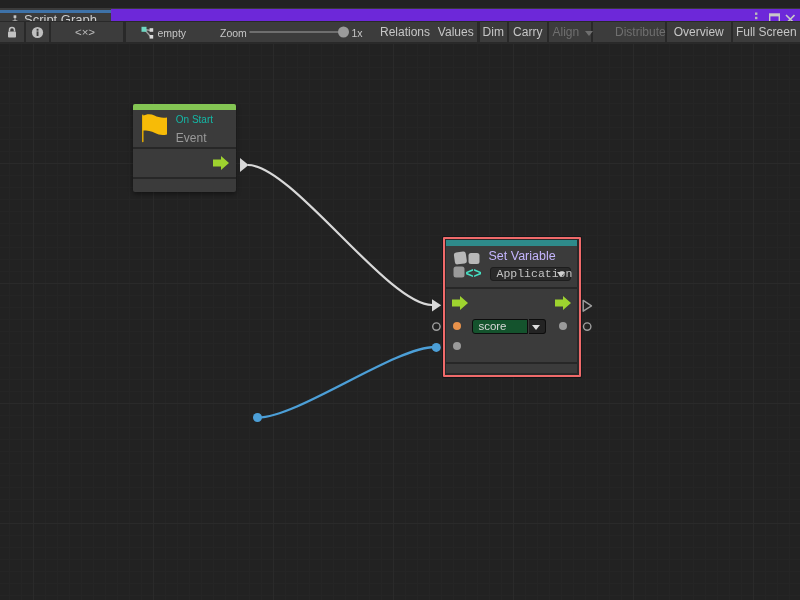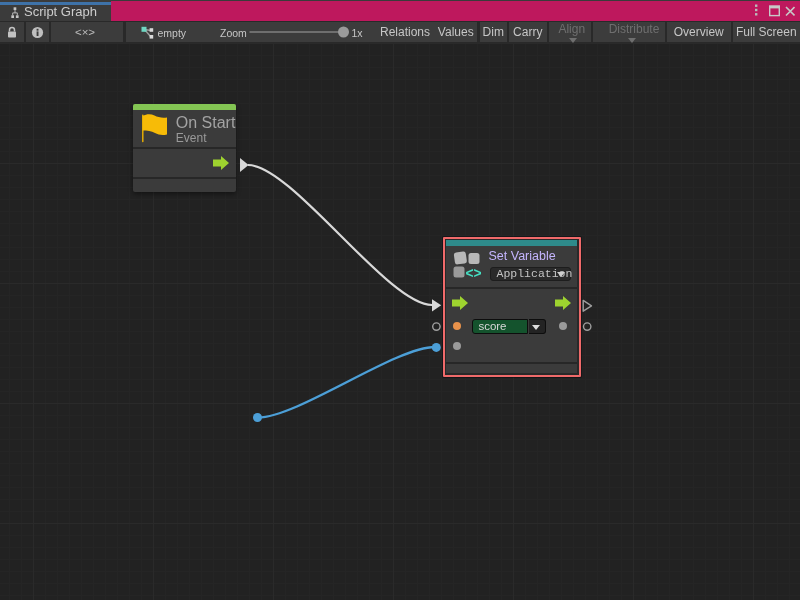--- a/index.html
+++ b/index.html
@@ -1,33 +1,33 @@
 <!DOCTYPE html>
 <html><head>
 <meta charset="utf-8">
 <style>
   * { margin:0; padding:0; box-sizing:border-box; }
   html,body { width:800px; height:600px; overflow:hidden; background:#222; }
   body { font-family:"Liberation Sans", sans-serif; }
   #app { position:relative; width:800px; height:600px; }
 
   
-  #tabbar { position:absolute; left:0; top:0; width:800px; height:21px; background:#be185d; }
+  #tabbar { position:absolute; left:0; top:8px; width:800px; height:21px; background:#6d28d9; }
   #tab { position:absolute; left:0; top:0; width:111px; height:21px; background:#3B3B3B; }
   #tabblue { position:absolute; left:0; top:1.5px; width:111px; height:3px; background:#3E72A8; }
   #tabtop { position:absolute; left:0; top:0; width:800px; height:1px; background:#3A3A3A; }
   #tabtext { position:absolute; left:24px; top:4px; font-size:13px; color:#CDCDCD; }
   #tabicon { position:absolute; left:10.5px; top:5px; }
   .winbtn { position:absolute; top:0; height:21px; }
 
   
   #toolbar { position:absolute; left:0; top:21px; width:800px; height:22px; background:#292929; }
   .tbseg { position:absolute; top:1px; height:20px; background:#3C3C3C; display:flex; align-items:center; justify-content:center; color:#C6C6C6; font-size:12px; }
   .tbtxt { white-space:nowrap; }
-  .disabled { color:#6F6F6F;flex-direction:column; }
+  .disabled { color:#6F6F6F; }
   .dar { width:0; height:0; border-left:4.5px solid transparent; border-right:4.5px solid transparent; border-top:5px solid #6F6F6F; margin-left:6px; margin-top:2px; }
 
   
   #graph { position:absolute; left:0; top:43px; width:800px; height:557px;
     background-color:#222222;
     background-image:
       linear-gradient(to right, #2A2A2A 1px, transparent 1px),
       linear-gradient(to bottom, #2A2A2A 1px, transparent 1px),
       linear-gradient(to right, #252525 1px, transparent 1px),
       linear-gradient(to bottom, #252525 1px, transparent 1px);
@@ -35,21 +35,21 @@
     background-position:33px 0px, 0px 0px, 33px 0px, 0px 0px;
   }
   #wires { position:absolute; left:0; top:0; width:800px; height:557px; }
 
   .node { position:absolute; background:#3B3B3B; border-radius:2px; box-shadow:0 2px 5px rgba(0,0,0,0.45); }
   .divider { position:absolute; left:0; width:100%; height:2px; background:#272727; }
 
   
   #onstart { left:132.8px; top:60.8px; width:103px; height:88.2px; }
   #onstart .bar { position:absolute; left:0; top:0; width:100%; height:6.5px; background:#83C553; border-radius:2px 2px 0 0; }
-  #onstart .title { position:absolute; left:43px; top:10px; font-size:16px; color:#a3a3a3; }
+  #onstart .title { position:absolute; left:43px; top:10px; font-size:10px; color:#14b8a6; }
   #onstart .sub { position:absolute; left:43px; top:27px; font-size:12px; color:#9A9A9A; }
 
   
   #integer { left:156px; top:310px; width:93px; height:89px; }
   #integer .title { position:absolute; left:43px; top:9.5px; font-size:12.5px; color:#E2E2E2; }
   #integer .zero { position:absolute; left:43.5px; top:26px; width:15px; height:18px; background:#1B1B1B; border:1px solid #0D0D0D; border-radius:3px; color:#D8D8D8; font-size:12px; text-align:center; line-height:16px; }
   #integer .circle { position:absolute; left:9px; top:20px; width:20px; height:20px; border-radius:50%; background:#7FEBD4; }
 
   
   #setvar { left:443px; top:193.8px; width:137.5px; height:140px; background:#292929; border:2.5px solid #F06A6A; border-radius:1px; box-shadow:0 0 0 1px rgba(10,10,16,0.5); }
@@ -125,21 +125,21 @@
     </div>
     <div class="tbseg" style="left:373px;width:64px">Relations</div>
     <div class="tbseg" style="left:434.5px;width:42.5px">Values</div>
     <div class="tbseg" style="left:479.5px;width:27.5px">Dim</div>
     <div class="tbseg" style="left:509px;width:37.5px">Carry</div>
     <div class="tbseg disabled" style="left:548.5px;width:42.5px;justify-content:flex-start">
         <span style="margin-left:4px">Align</span>
         <span class="dar"></span>
       </div>
     <div class="tbseg disabled" style="left:593px;width:72px;justify-content:flex-start">
-        <span style="margin-left:10px">Distribute</span>
+        <span style="margin-left:22px">Distribute</span>
         <span class="dar"></span>
       </div>
     <div class="tbseg" style="left:667px;width:63.5px">Overview</div>
     <div class="tbseg" style="left:732.5px;width:67.5px">Full Screen</div>
   </div>
 
   <div id="graph">
     <svg id="wires" viewBox="0 0 800 557">
 
       <path d="M240 115 L240 129 L248.6 122 Z" fill="#D9D9D9"></path>

